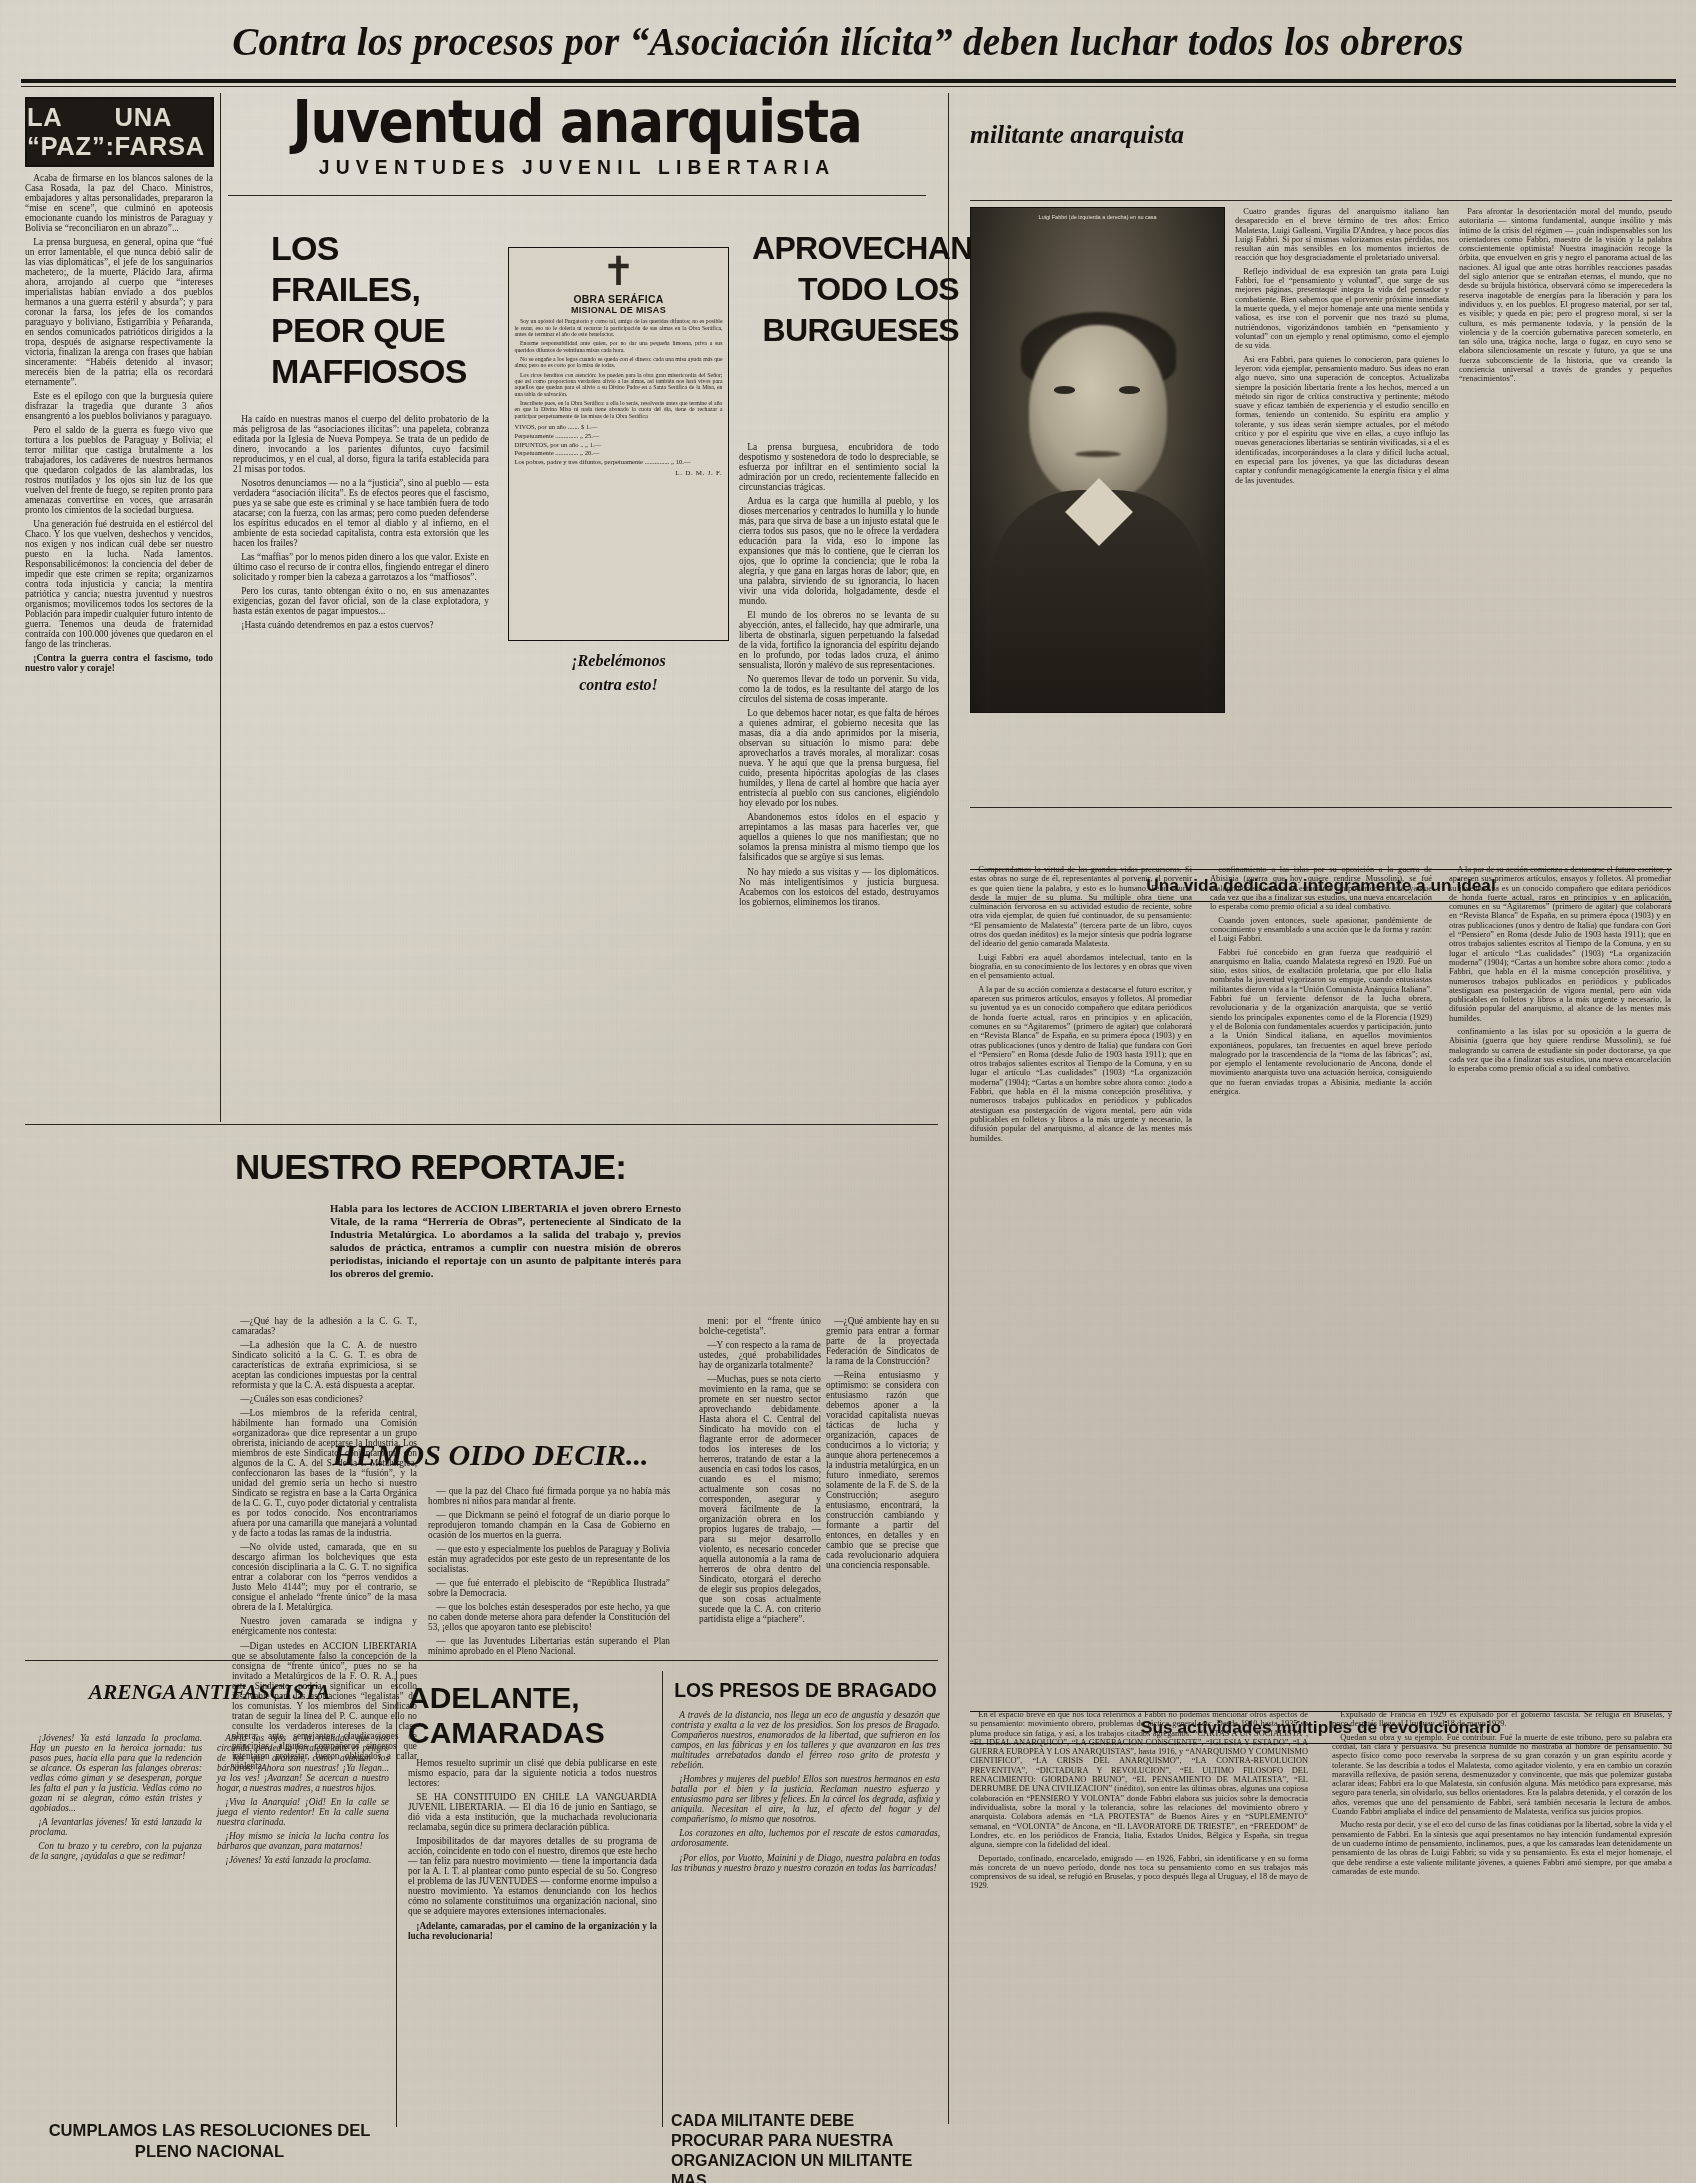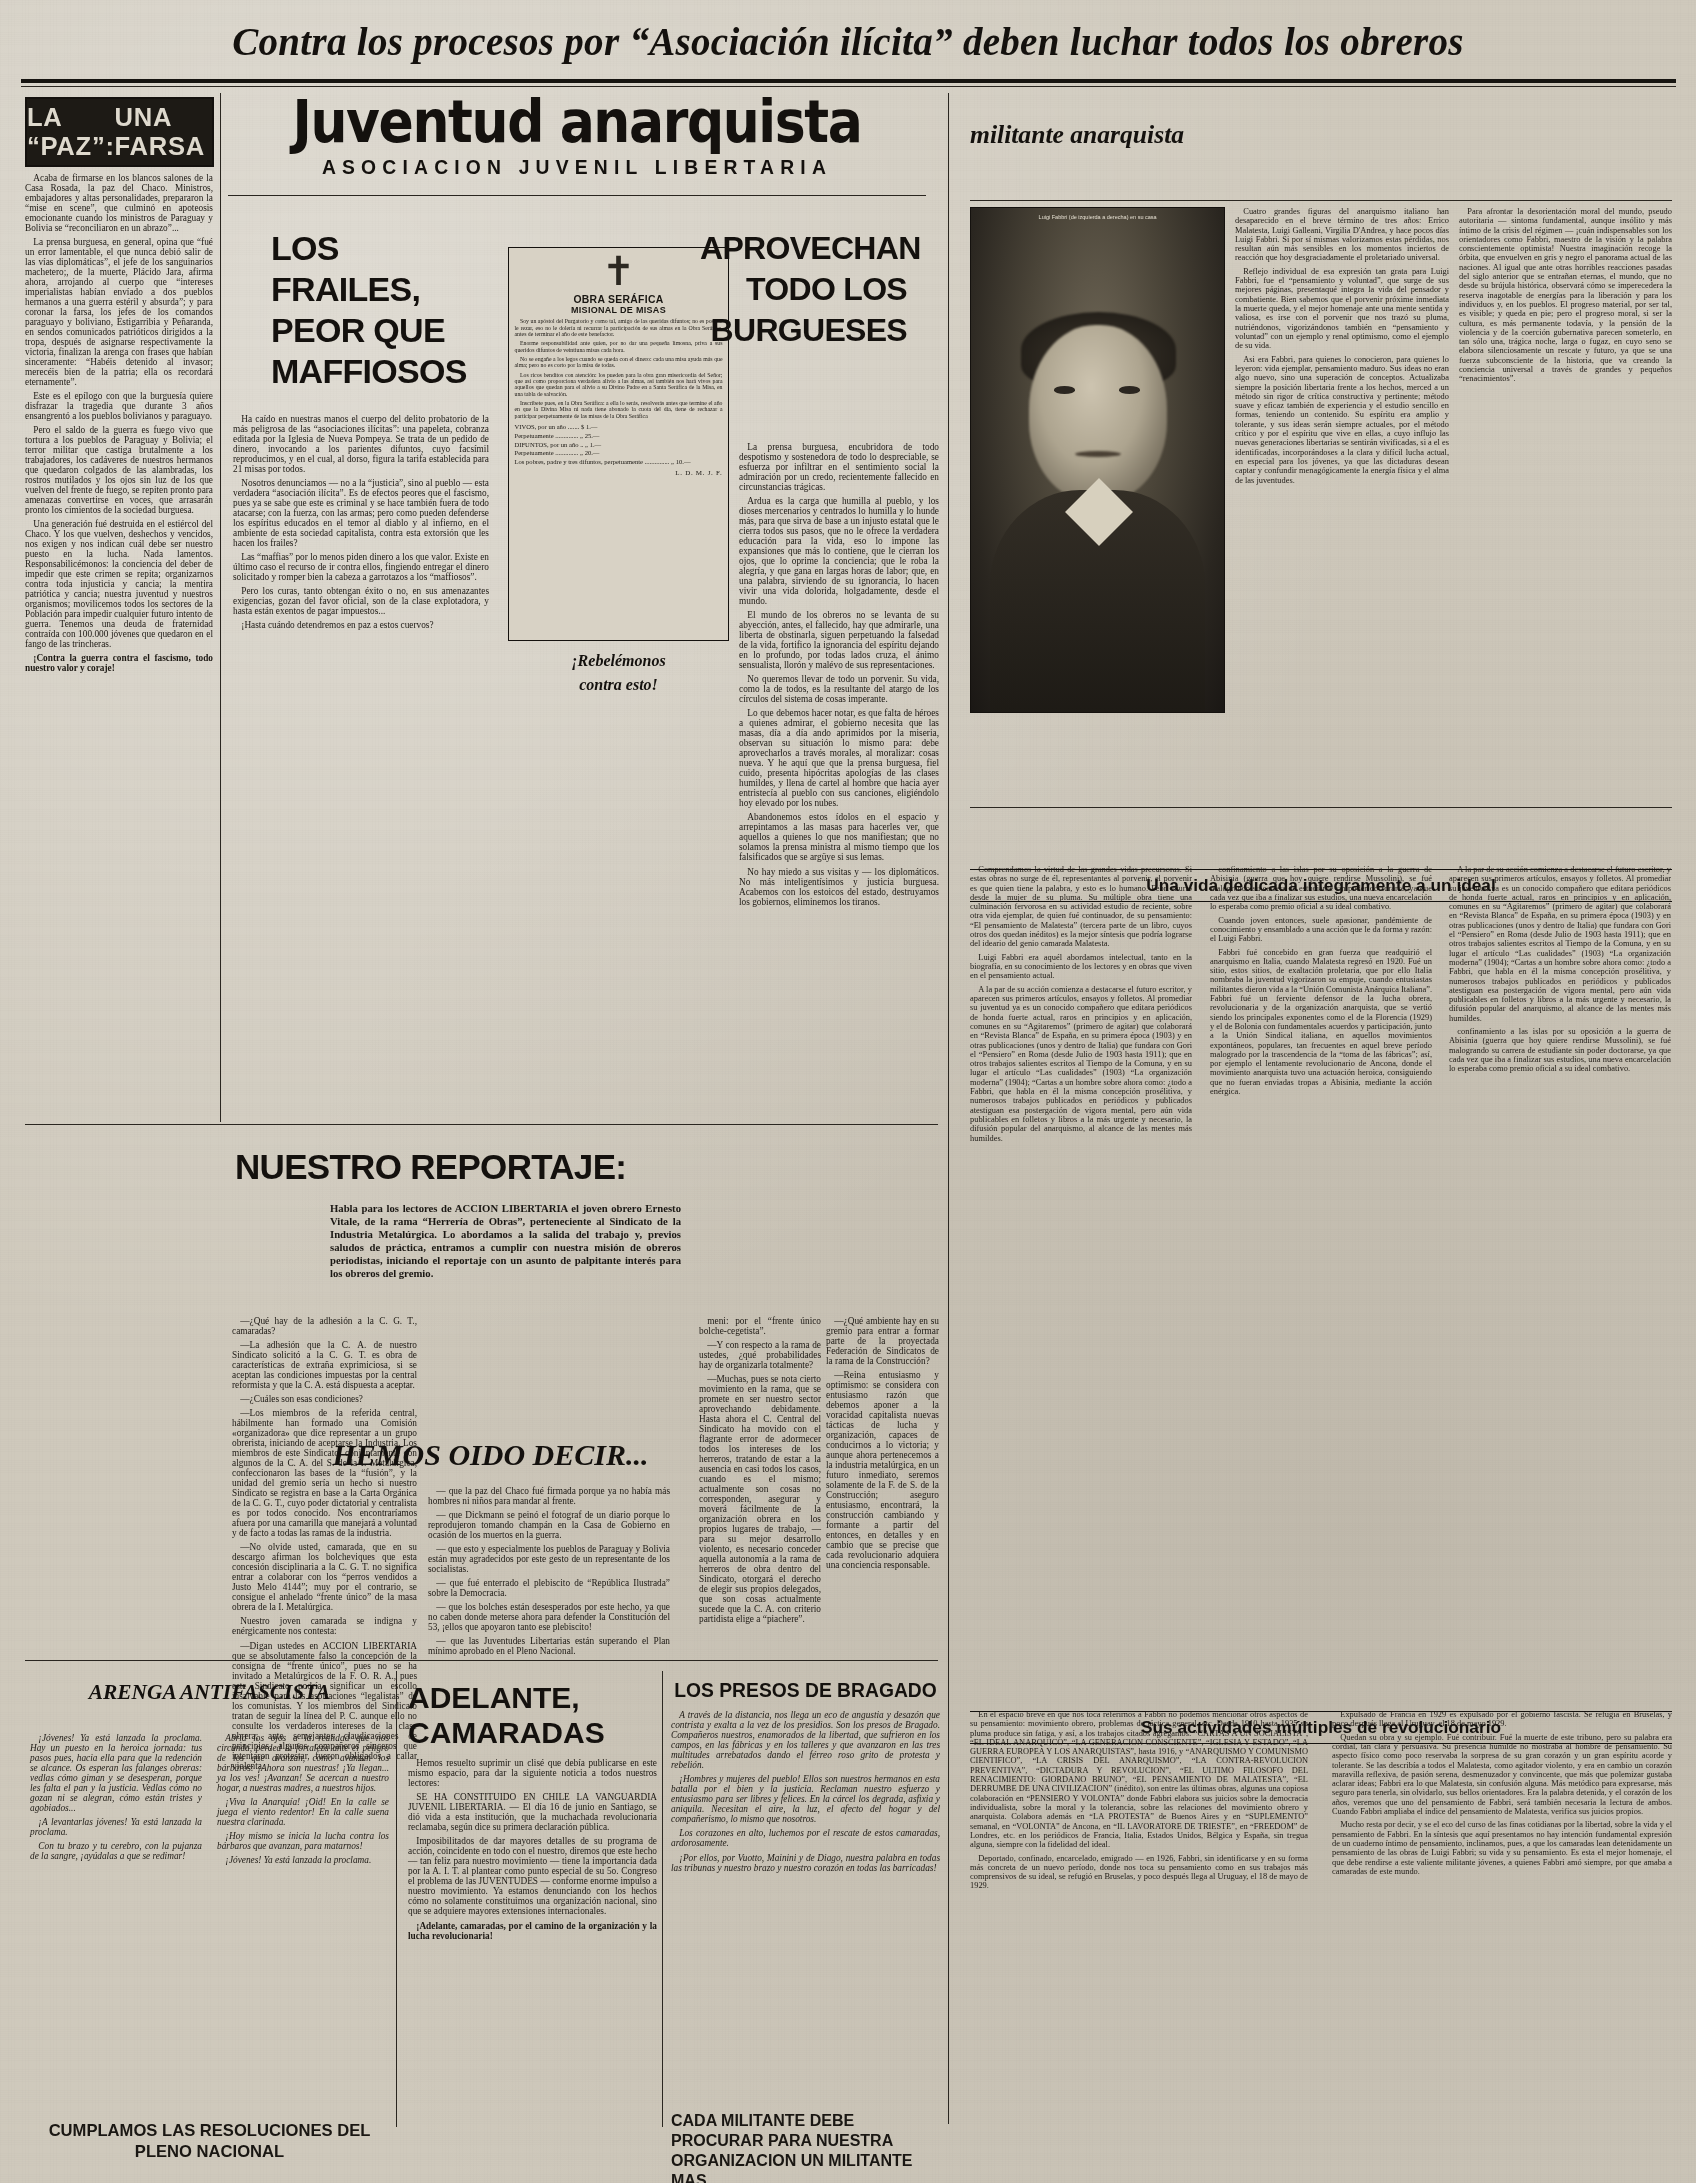--- a/index.html
+++ b/index.html
@@ -141,21 +141,21 @@
   #frailes-head .hl {
     font-family: "Liberation Sans", sans-serif;
     font-weight: bold;
     font-size: 34px;
     line-height: 41px;
     letter-spacing: -0.7px;
     color: #14110e;
   }
   #aprovechan-head {
     position: absolute;
-    left: 700px; top: 228px;
+    left: 752px; top: 228px;
     width: 207px;
     text-align: right;
   }
   #aprovechan-head .hl {
     font-family: "Liberation Sans", sans-serif;
     font-weight: bold;
     font-size: 32px;
     line-height: 41px;
     letter-spacing: -0.7px;
     color: #14110e;
@@ -454,21 +454,21 @@
     <p>Acaba de firmarse en los blancos salones de la Casa Rosada, la paz del Chaco. Ministros, embajadores y altas personalidades, prepararon la “mise en scene”, que culminó en apoteosis emocionante cuando los ministros de Paraguay y Bolivia se “reconciliaron en un abrazo”...</p>
     <p>La prensa burguesa, en general, opina que “fué un error lamentable, el que nunca debió salir de las vías diplomáticas”, el jefe de los sanguinarios machetero;, de la muerte, Plácido Jara, afirma ahora, arrojando al cuerpo que “intereses imperialistas habían envíado a dos pueblos hermanos a una guerra estéril y absurda”; y para coronar la farsa, los jefes de los comandos paraguayo y boliviano, Estigarribia y Peñaranda, en sendos comunicados patrióticos dirigidos a la tropa, después de asignarse respectivamente la victoria, finalizan la arenga con frases que habían sinceramente: “Habéis detenido al invasor; merecéis bien de la patria; ella os recordará eternamente”.</p>
     <p>Este es el epílogo con que la burguesía quiere disfrazar la tragedia que durante 3 años ensangrentó a los pueblos bolivianos y paraguayo.</p>
     <p>Pero el saldo de la guerra es fuego vivo que tortura a los pueblos de Paraguay y Bolivia; el terror militar que castiga brutalmente a los trabajadores, los cadáveres de nuestros hermanos que quedaron colgados de las alambradas, los rostros mutilados y los ojos sin luz de los que vuelven del frente de fuego, se repiten pronto para amenazas convertirse en voces, que arrasarán pronto los cimientos de la sociedad burguesa.</p>
     <p>Una generación fué destruida en el estiércol del Chaco. Y los que vuelven, deshechos y vencidos, nos exigen y nos indican cuál debe ser nuestro puesto en la lucha. Nada lamentos. Responsabilicémonos: la conciencia del deber de impedir que este crimen se repita; organizarnos contra toda injusticia y cancia; la mentira patriótica y cancia; nuestra juventud y nuestros organismos; movilicemos todos los sectores de la Población para impedir cualquier futuro intento de guerra. Tenemos una deuda de fraternidad contraída con 100.000 jóvenes que quedaron en el fango de las trincheras.</p>
     <p style="font-weight:bold;">¡Contra la guerra contra el fascismo, todo nuestro valor y coraje!</p>
   </div>
 
   <div id="ja-masthead">
     <div id="ja-title">Juventud anarquista</div>
-    <div id="ja-sub">ASOCIACION  JUVENIL  LIBERTARIA</div>
+    <div id="ja-sub">JUVENTUDES  JUVENIL  LIBERTARIA</div>
   </div>
   <div class="rule-thin" style="left:228px; top:195px; width:698px;"></div>
 
   <div id="frailes-head">
     <div class="hl">LOS FRAILES,</div>
     <div class="hl">PEOR QUE</div>
     <div class="hl">MAFFIOSOS</div>
   </div>
   <div class="col-text" style="position:absolute; left:233px; top:414px; width:256px; height:698px;">
     <p>Ha caído en nuestras manos el cuerpo del delito probatorio de la más peligrosa de las “asociaciones ilícitas”: una papeleta, cobranza editada por la Iglesia de Nueva Pompeya. Se trata de un pedido de dinero, invocando a los parientes difuntos, cuyo facsímil reproducimos, y en el cual, al dorso, figura la tarifa establecida para 21 misas por todos.</p>

